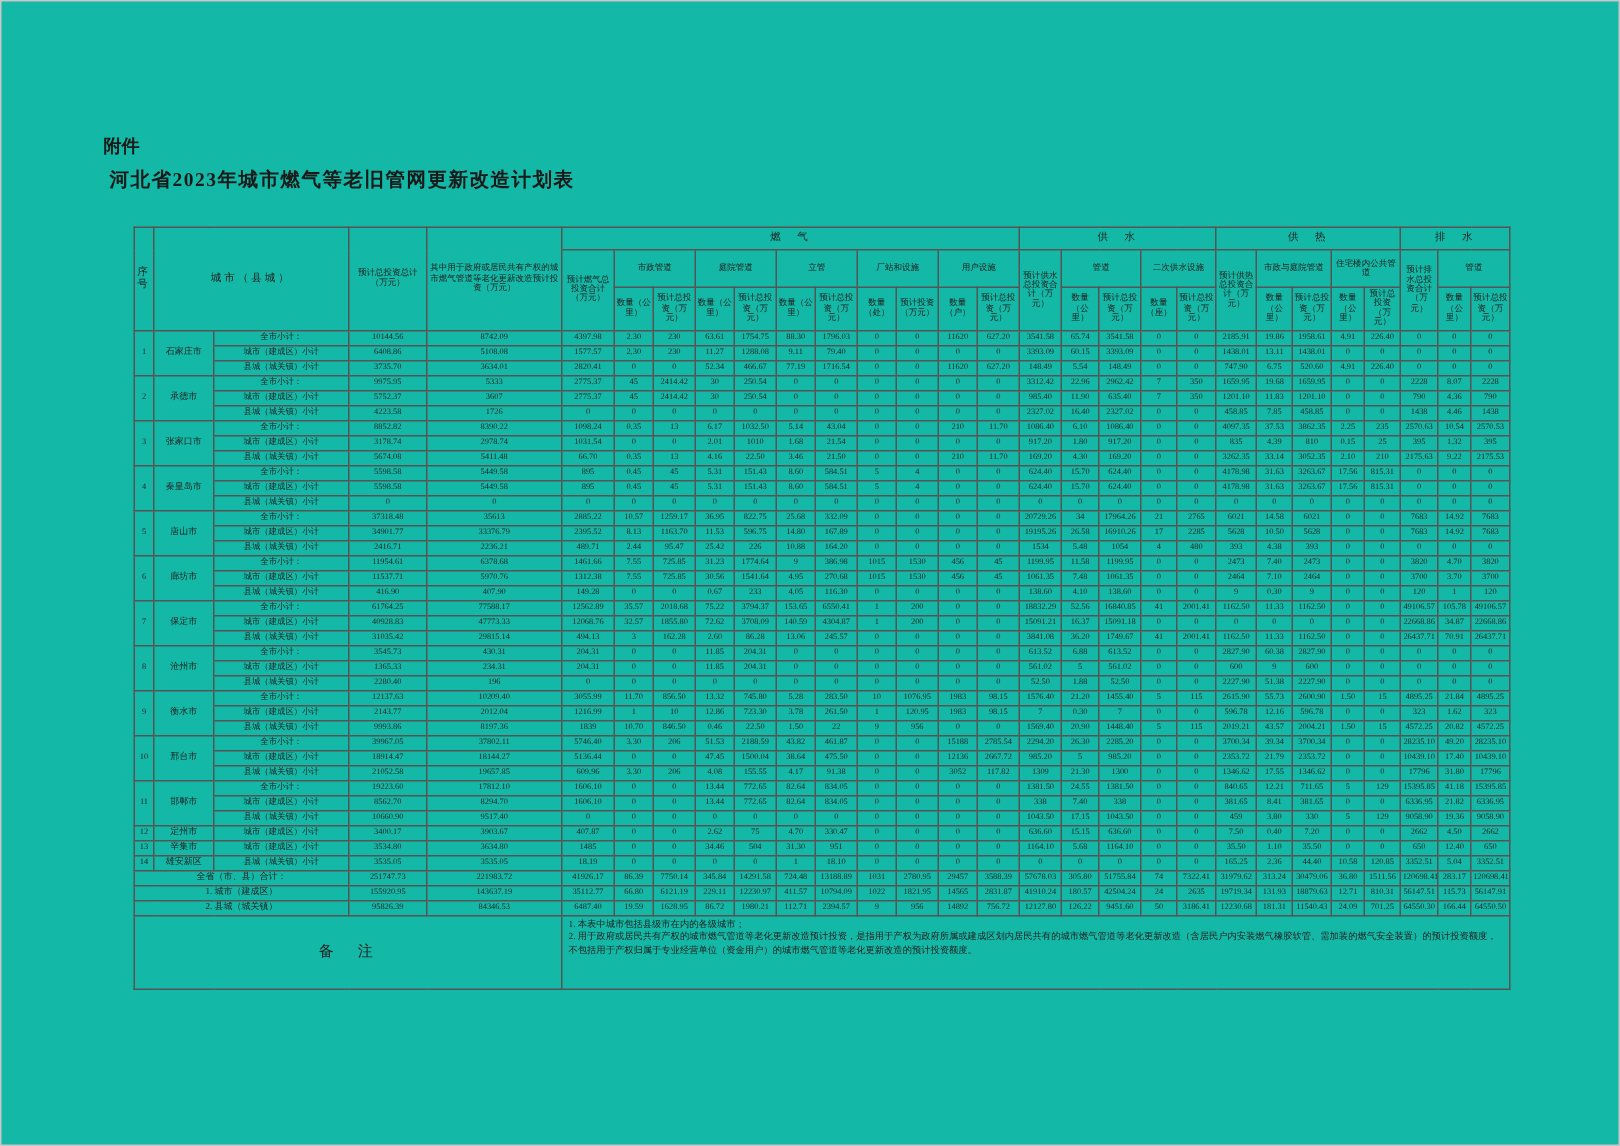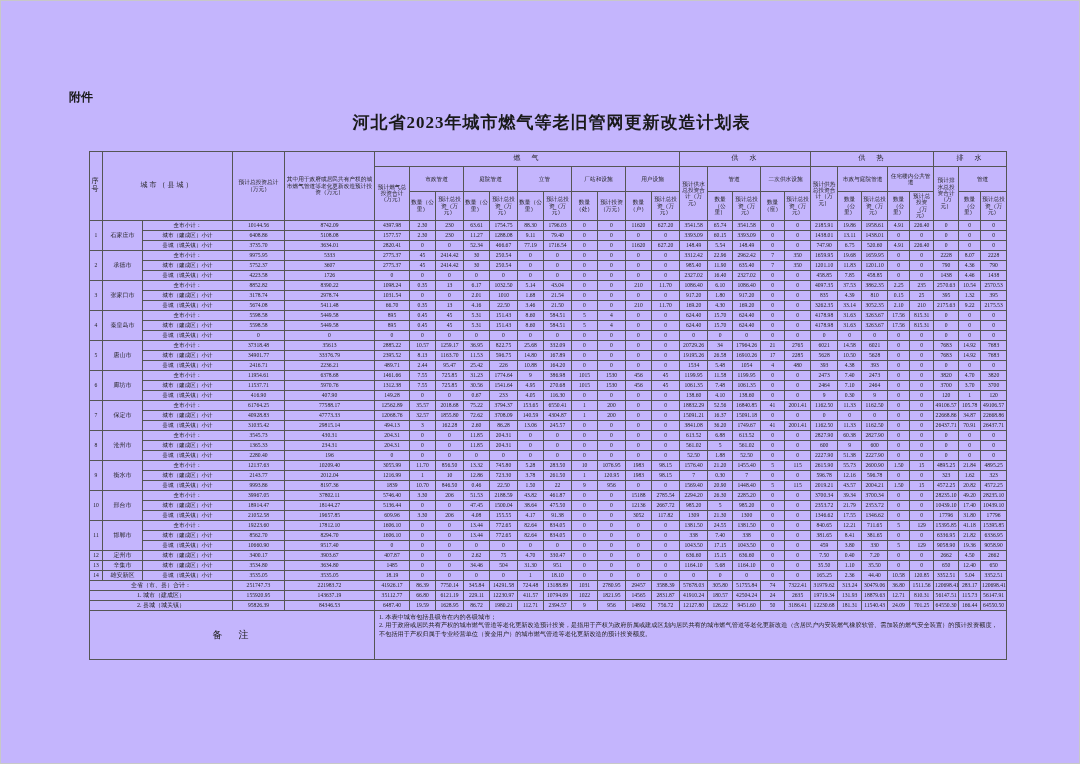--- a/index.html
+++ b/index.html
@@ -1,21 +1,21 @@
 <!DOCTYPE html>
 <html><head>
 <meta charset="utf-8">
 <style>
   html,body{margin:0;padding:0;}
   body{width:1080px;height:764px;background:#fff;position:relative;overflow:hidden;
        font-family:"Liberation Serif","DejaVu Serif",serif;color:#1a1a1a;}
-  .page{position:absolute;inset:0;border:1px solid #c8c8c8;background:#c4b5fd;}
+  .page{position:absolute;inset:0;border:1px solid #c8c8c8;background:#14b8a6;}
   .attachment{position:absolute;left:68px;top:88px;font-size:12px;font-weight:bold;}
-  .title{position:absolute;left:96px;top:110px;width:909px;text-align:center;
-         font-size:17px;font-weight:bold;letter-spacing:1px;}
+  .title{position:absolute;left:72px;top:110px;width:909px;
+         font-size:13px;font-weight:bold;letter-spacing:1px;}
   table{border-collapse:collapse;table-layout:fixed;width:909px;}
   .tablewrap{position:absolute;left:88px;top:150px;}
   th,td{border:0.6px solid #555;padding:0 1px;text-align:center;vertical-align:middle;
         font-size:5.6px;line-height:1.12;font-weight:normal;overflow:hidden;
         word-break:break-all;color:#222;}
   thead th{font-size:5.7px;padding:1px 1px;}
   tr.h1 th{height:12px;font-size:7px;letter-spacing:2px;}
   tr.h2 th{height:22px;}
   tr.h3 th{height:23px;}
   tbody td{height:9px;white-space:nowrap;}

